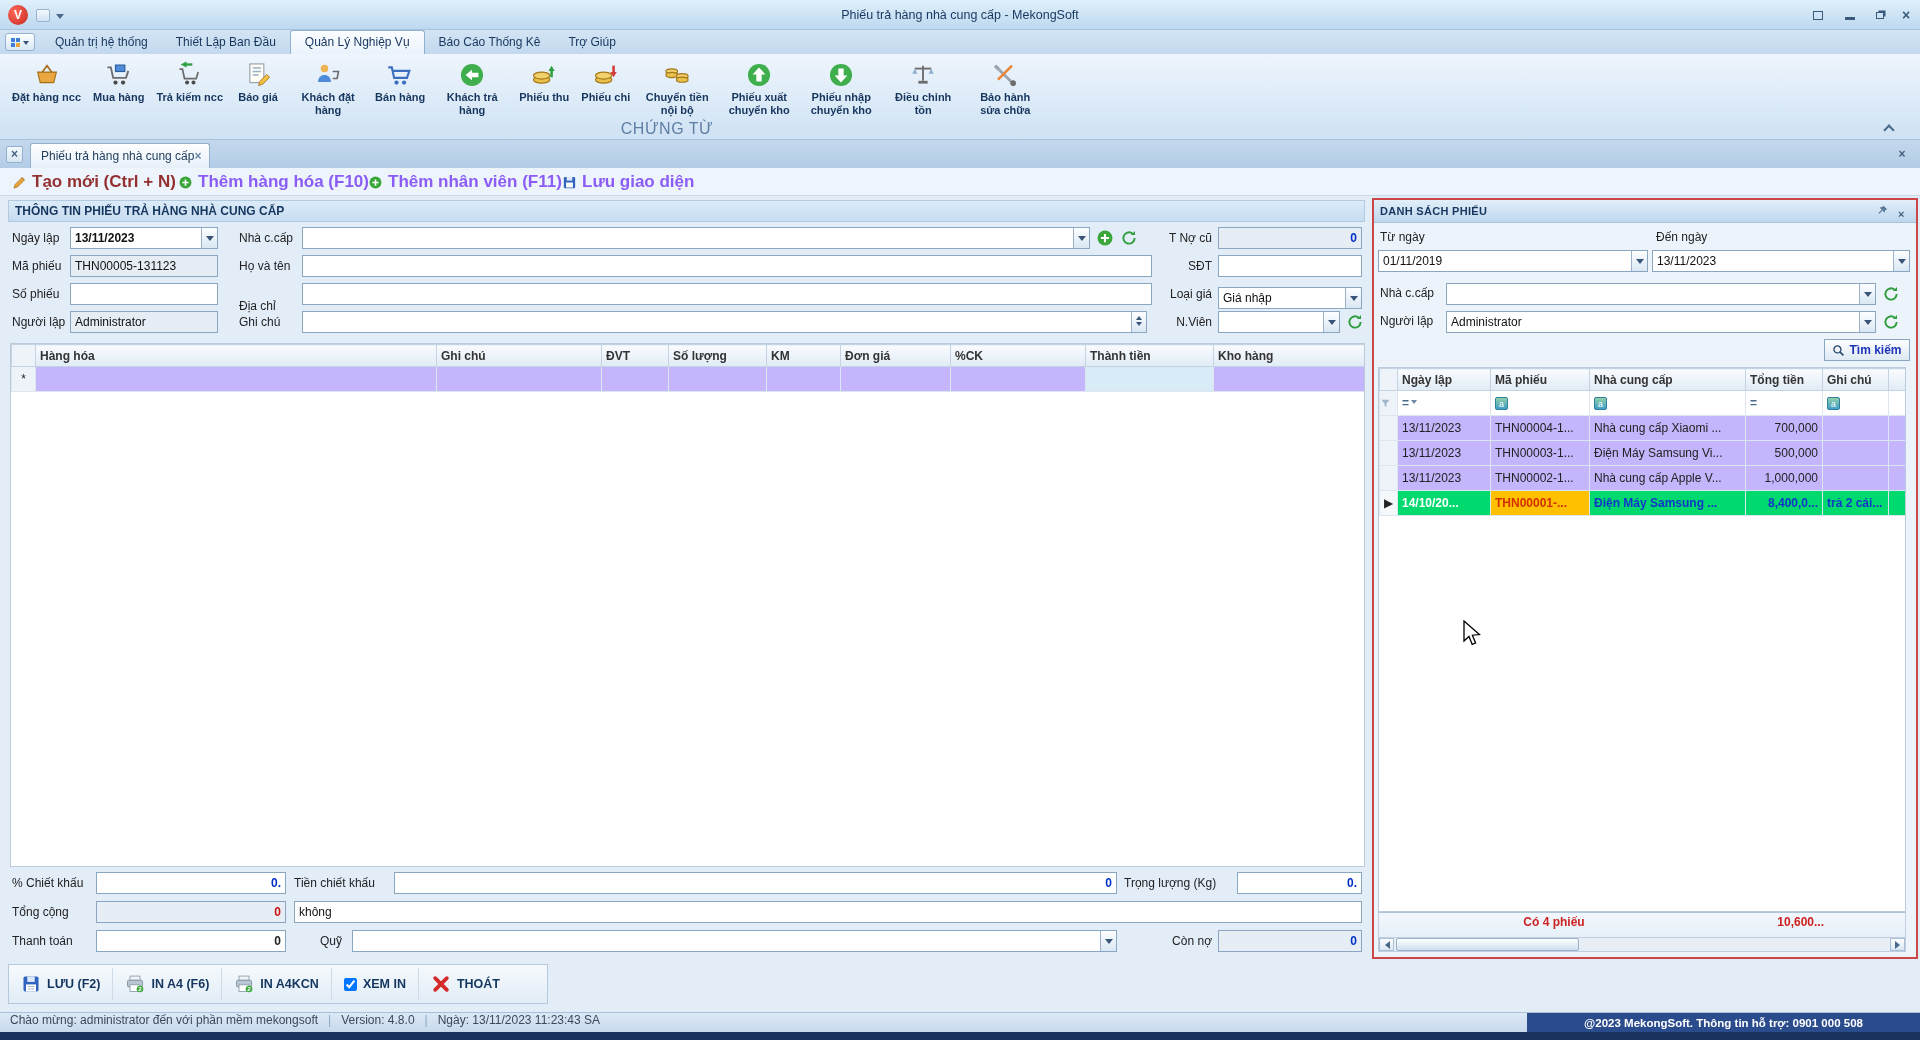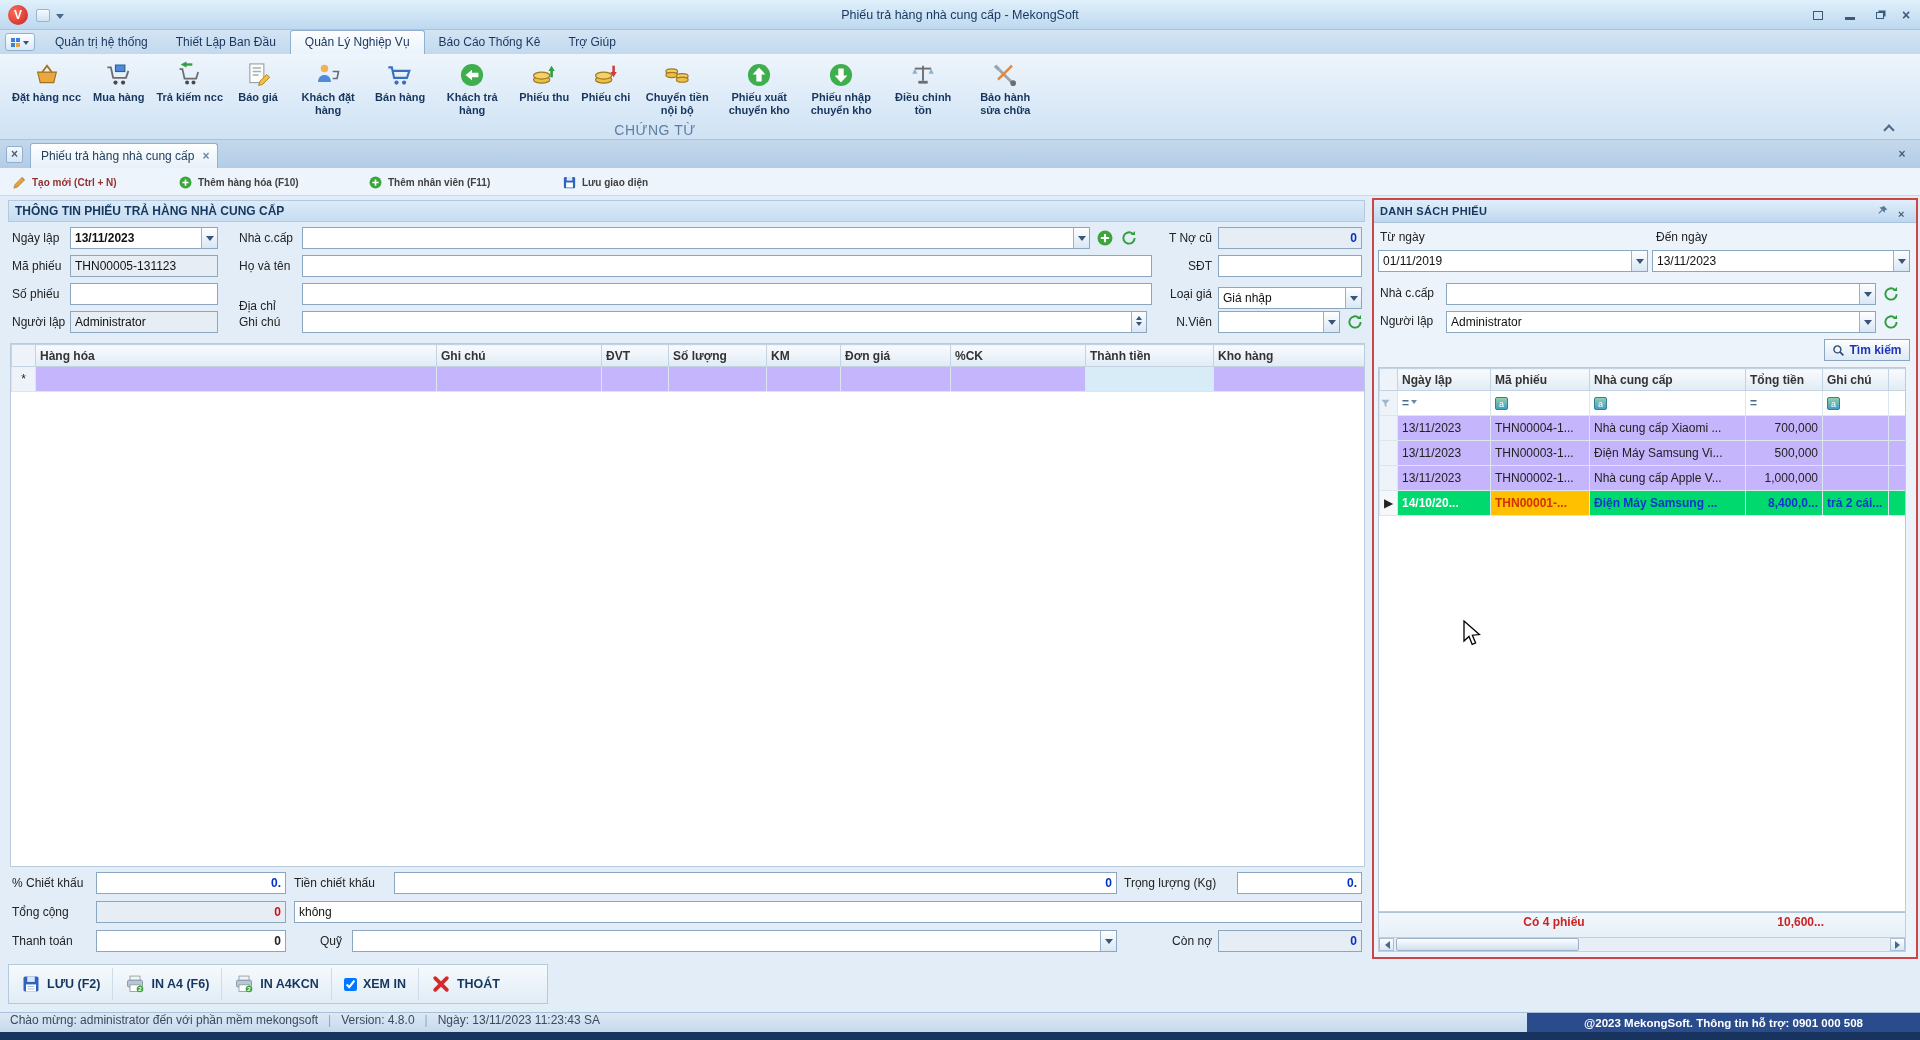--- a/index.html
+++ b/index.html
@@ -31,35 +31,35 @@
   .appbtn .caret{width:0;height:0;border:3.5px solid transparent;border-top:4px solid #39557a;margin-top:4px}
   .menutab{padding:4px 14px 5px;color:#17365e;white-space:nowrap;cursor:default}
   .menutab.active{background:linear-gradient(#fbfdff,#e9f2fb);border:1px solid #8fb0cf;border-bottom:none;border-radius:3px 3px 0 0;padding-bottom:6px;margin-bottom:-1px}
 
   
   .ribbon{left:0;top:54px;width:1920px;height:86px;background:linear-gradient(#eef5fc,#d8e8f7 70%,#cfe2f3);border-bottom:1px solid #a9c3dc}
   .ritems{position:absolute;left:6px;top:4px;display:flex;align-items:flex-start}
   .ritem{padding:2px 6px 0;max-width:82px;min-width:58px;text-align:center;border-radius:3px}
   .ricon{display:block;width:28px;height:28px;margin:1px auto 2px}
   .rlabel{display:block;font-size:11px;font-weight:bold;color:#17365e;line-height:1.2}
-  .rgroup{position:absolute;left:0;bottom:1px;width:1310px;text-align:center;font-size:14px;color:#5f7ea4;letter-spacing:.5px}
+  .rgroup{position:absolute;left:12px;bottom:1px;width:1310px;text-align:center;font-size:16px;color:#5f7ea4;letter-spacing:.5px}
   .ribbon-collapse{position:absolute;right:26px;bottom:6px;width:10px;height:10px}
   .ribbon-collapse::after{content:"";position:absolute;left:1px;top:3px;width:6px;height:6px;border-top:2px solid #4a6a8a;border-right:2px solid #4a6a8a;transform:rotate(-45deg)}
 
   
   .doctabs{left:0;top:140px;width:1920px;height:28px;background:linear-gradient(#c4d8ec,#b3cce6)}
   .tab-close-left{left:6px;top:146px;width:17px;height:17px;background:linear-gradient(#f3f8fd,#d7e5f2);border:1px solid #93b1cf;border-radius:2px;text-align:center;line-height:15px;color:#44607e;font-weight:bold}
-  .doctab{left:30px;top:143px;height:25px;padding:0 8px 0 10px;background:linear-gradient(#feffff,#e7f0f9);border:1px solid #8fb0cf;border-bottom:none;border-radius:3px 3px 0 0;display:flex;align-items:center;gap:8px;color:#24405e}
+  .doctab{left:30px;top:143px;height:25px;padding:0 8px 0 10px;background:linear-gradient(#feffff,#e7f0f9);border:1px solid #8fb0cf;border-bottom:none;border-radius:3px 3px 0 0;display:flex;align-items:center;gap:0;color:#24405e}
   .doctab .x{color:#6a88a4;font-weight:bold;font-size:12px}
   .tab-close-right{left:1894px;top:146px;width:16px;height:16px;text-align:center;line-height:14px;color:#44607e;font-weight:bold;border:1px solid transparent}
 
   
   .actionbar{left:0;top:168px;width:1920px;height:28px;background:#edf4fb;border-bottom:1px solid #c9d9e9}
-  .act{position:absolute;top:4px;height:20px;display:flex;align-items:center;gap:5px;font-size:10px;font-weight:bold;white-space:nowrap}
-  .act.red{color:#933131}.act.blue{color:#404040}
+  .act{position:absolute;top:4px;height:20px;display:flex;align-items:center;gap:5px;font-size:17px;font-weight:bold;white-space:nowrap}
+  .act.red{color:#933131}.act.blue{color:#8b5cf6}
 
   
   .sechdr{left:8px;top:200px;width:1357px;height:22px;background:linear-gradient(#dcebf8,#c6dcf0);border:1px solid #b3c9e0;font-weight:bold;color:#15365e;line-height:20px;padding-left:6px}
   .lbl{color:#222;line-height:22px;white-space:nowrap}
   .lbl.r{text-align:right}
   .inp{height:22px;border:1px solid #8aa6c0;background:#fff;font-family:"Liberation Sans",sans-serif;font-size:12px;color:#111;padding:0 4px;width:100%}
   .inp.ro{background:#e7edf4}
   .inp.num{text-align:right;font-weight:bold;color:#0031c8}
   .inp.numred{text-align:right;font-weight:bold;color:#cc1111}
   .inp.numdark{text-align:right;font-weight:bold;color:#222}

